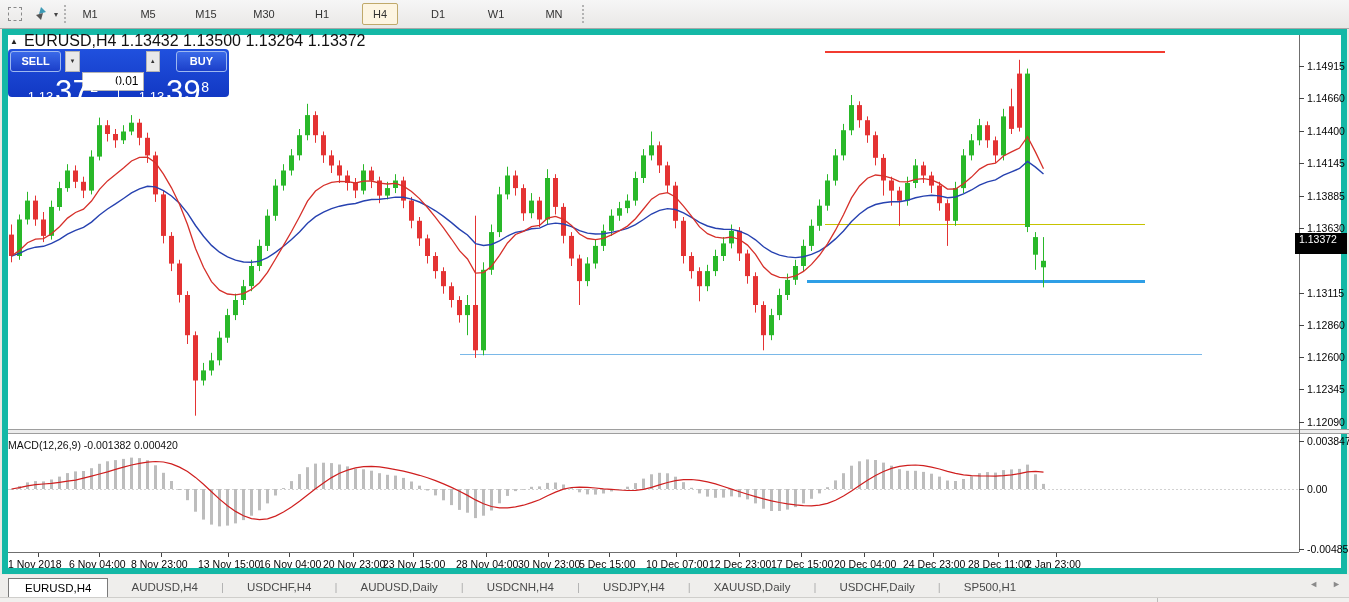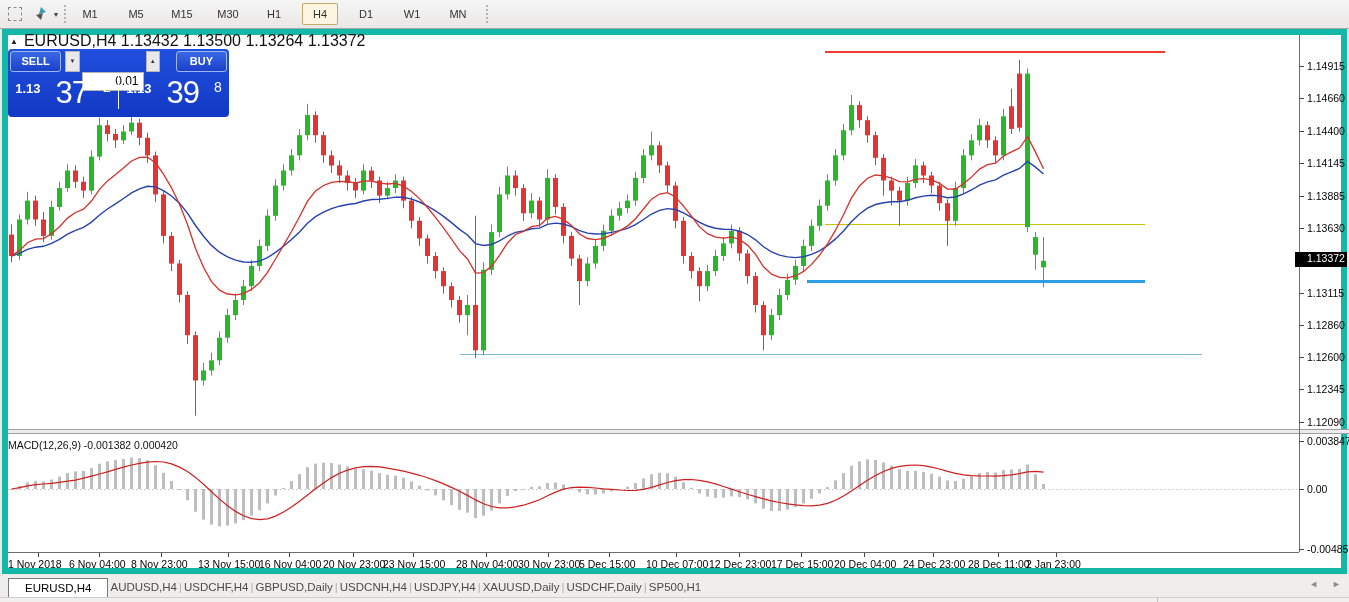--- a/index.html
+++ b/index.html
@@ -12,38 +12,38 @@
   .grip{height:18px;border-left:2px dotted #b3b3b3;margin:0 6px;}
   .tf{min-width:26px;height:20px;padding:0 4px;display:flex;align-items:center;justify-content:center;font-size:11px;color:#333;border:1px solid transparent;border-radius:2px;}
   .tf.active{background:#fdf5e2;border:1px solid #c0a96a;}
   
   .chart-window{position:absolute;left:2px;top:29px;width:1345px;height:545px;box-sizing:border-box;border:6px solid #14b8a6;background:#fff;}
   #chart-svg{position:absolute;left:0;top:0;}
   .chart-title{position:absolute;left:10px;top:32px;display:flex;align-items:center;gap:6px;z-index:5;}
   .chart-title .tri{font-size:8px;color:#222;}
   .chart-title .txt{font-size:16px;color:#111;}
   .macd-label{position:absolute;left:8px;top:439px;font-size:10.5px;color:#111;z-index:5;}
-  .price-tag{position:absolute;left:1295px;top:252px;width:52px;height:15px;background:#000;color:#fff;font-size:10.5px;line-height:13px;text-align:left;padding-left:12px;box-sizing:border-box;z-index:5;}
+  .price-tag{position:absolute;left:1295px;top:233px;width:52px;height:21px;background:#000;color:#fff;font-size:10.5px;line-height:13px;text-align:left;padding-left:4px;box-sizing:border-box;z-index:5;}
   
-  .oneclick{position:absolute;left:8px;top:49px;width:221px;height:68px;background:linear-gradient(180deg,#2050de,#1238c4);border-radius:4px;z-index:6;color:#fff;}
+  .oneclick{position:absolute;left:8px;top:49px;width:221px;height:48px;background:linear-gradient(180deg,#2050de,#1238c4);border-radius:4px;z-index:6;color:#fff;}
   .oc-row1{display:flex;align-items:center;height:22px;padding:1px 2px 0 2px;gap:2px;}
   .oc-btn{height:19px;border:1px solid #9db8f0;border-radius:3px;background:linear-gradient(180deg,#3a69e8,#1b3fc9);color:#fff;font-size:11px;font-weight:bold;display:flex;align-items:center;justify-content:center;}
   .oc-sell{width:56px;margin-right:2px;}
   .oc-buy{width:56px;margin-left:14px;}
   .oc-spin{width:14px;height:19px;background:#e9e9e9;border:1px solid #b5b5b5;color:#333;font-size:6px;display:flex;align-items:center;justify-content:center;}
   .oc-vol{width:62px;height:19px;border:1px solid #b5b5b5;background:#fff;color:#000;font-size:12px;text-align:right;padding-right:4px;box-sizing:border-box;font-family:"Liberation Sans",sans-serif;margin-top:40px;}
   .oc-row2{display:flex;height:38px;margin-top:1px;}
   .oc-price{flex:1;display:flex;align-items:flex-end;justify-content:center;padding-bottom:3px;}
-  .oc-price .small{font-size:13px;font-weight:bold;margin-bottom:12px;text-align:center;}
-  .oc-price .big{font-size:31px;line-height:30px;letter-spacing:-1px;margin:0 15px;}
+  .oc-price .small{font-size:13px;font-weight:normal;margin-bottom:4px;text-align:center;}
+  .oc-price .big{font-size:31px;line-height:30px;letter-spacing:-1px;margin:0 1px;font-family:Liberation Mono, monospace;}
   .oc-price .sup{font-size:14px;margin-bottom:13px;}
   .oc-div{width:1px;background:rgba(255,255,255,.95);margin:2px 0;}
   
   .tab-bar{position:absolute;left:0;top:575px;width:1349px;height:22px;background:#efeeec;display:flex;align-items:flex-end;font-size:11.5px;color:#4a4a4a;}
-  .tab{padding:3px 2px;white-space:nowrap;}
+  .tab{padding:3px 23px;white-space:nowrap;}
   .tab.active{background:#fff;border:1px solid #7a7a7a;border-bottom:none;color:#000;margin-left:8px;padding:3px 16px;}
   .tab-sep{color:#b0b0b0;padding:3px 0;}
   .tab-scroll{position:absolute;right:8px;top:4px;display:flex;gap:14px;color:#8a8a8a;font-size:9px;}
   .bottom-strip{position:absolute;left:0;top:597px;width:1349px;height:5px;background:#f1f0ee;border-top:1px solid #cfcecb;}
   .bstrip-div{position:absolute;left:1157px;top:598px;height:4px;border-left:1px solid #bdbcba;}
 </style>
 </head>
 <body>
 
 <div id="app">
@@ -53,21 +53,21 @@
         <div class="dashed-box"></div>
       </div>
     <div class="tool-icon">
       <svg width="16" height="16">
         <polygon points="8,1 13,6 6,8" fill="#3d9ab5"></polygon>
         <polygon points="8,14 3,9 10,7" fill="#555555"></polygon>
       </svg>
     </div>
     <span class="caret">▾</span>
     <div class="grip"></div>
-    <div id="tf-buttons" style="display:flex;gap:10px;">
+    <div id="tf-buttons" style="display:flex;gap:22px;">
         <div class="tf">M1</div>
         <div class="tf">M5</div>
         <div class="tf">M15</div>
         <div class="tf">M30</div>
         <div class="tf">H1</div>
         <div class="tf active">H4</div>
         <div class="tf">D1</div>
         <div class="tf">W1</div>
         <div class="tf">MN</div>
       </div>
@@ -586,21 +586,21 @@
 
   <div class="price-tag">1.13372</div>
 
   <div class="tab-bar">
     <div id="tab-items" style="display:flex;align-items:flex-start;">
         <div class="tab active">EURUSD,H4</div>
         <div class="tab">AUDUSD,H4</div>
         <span class="tab-sep">|</span>
         <div class="tab">USDCHF,H4</div>
         <span class="tab-sep">|</span>
-        <div class="tab">GBPUSD,Daily</div>
+        <div class="tab">AUDUSD,Daily</div>
         <span class="tab-sep">|</span>
         <div class="tab">USDCNH,H4</div>
         <span class="tab-sep">|</span>
         <div class="tab">USDJPY,H4</div>
         <span class="tab-sep">|</span>
         <div class="tab">XAUUSD,Daily</div>
         <span class="tab-sep">|</span>
         <div class="tab">USDCHF,Daily</div>
         <span class="tab-sep">|</span>
         <div class="tab">SP500,H1</div>

